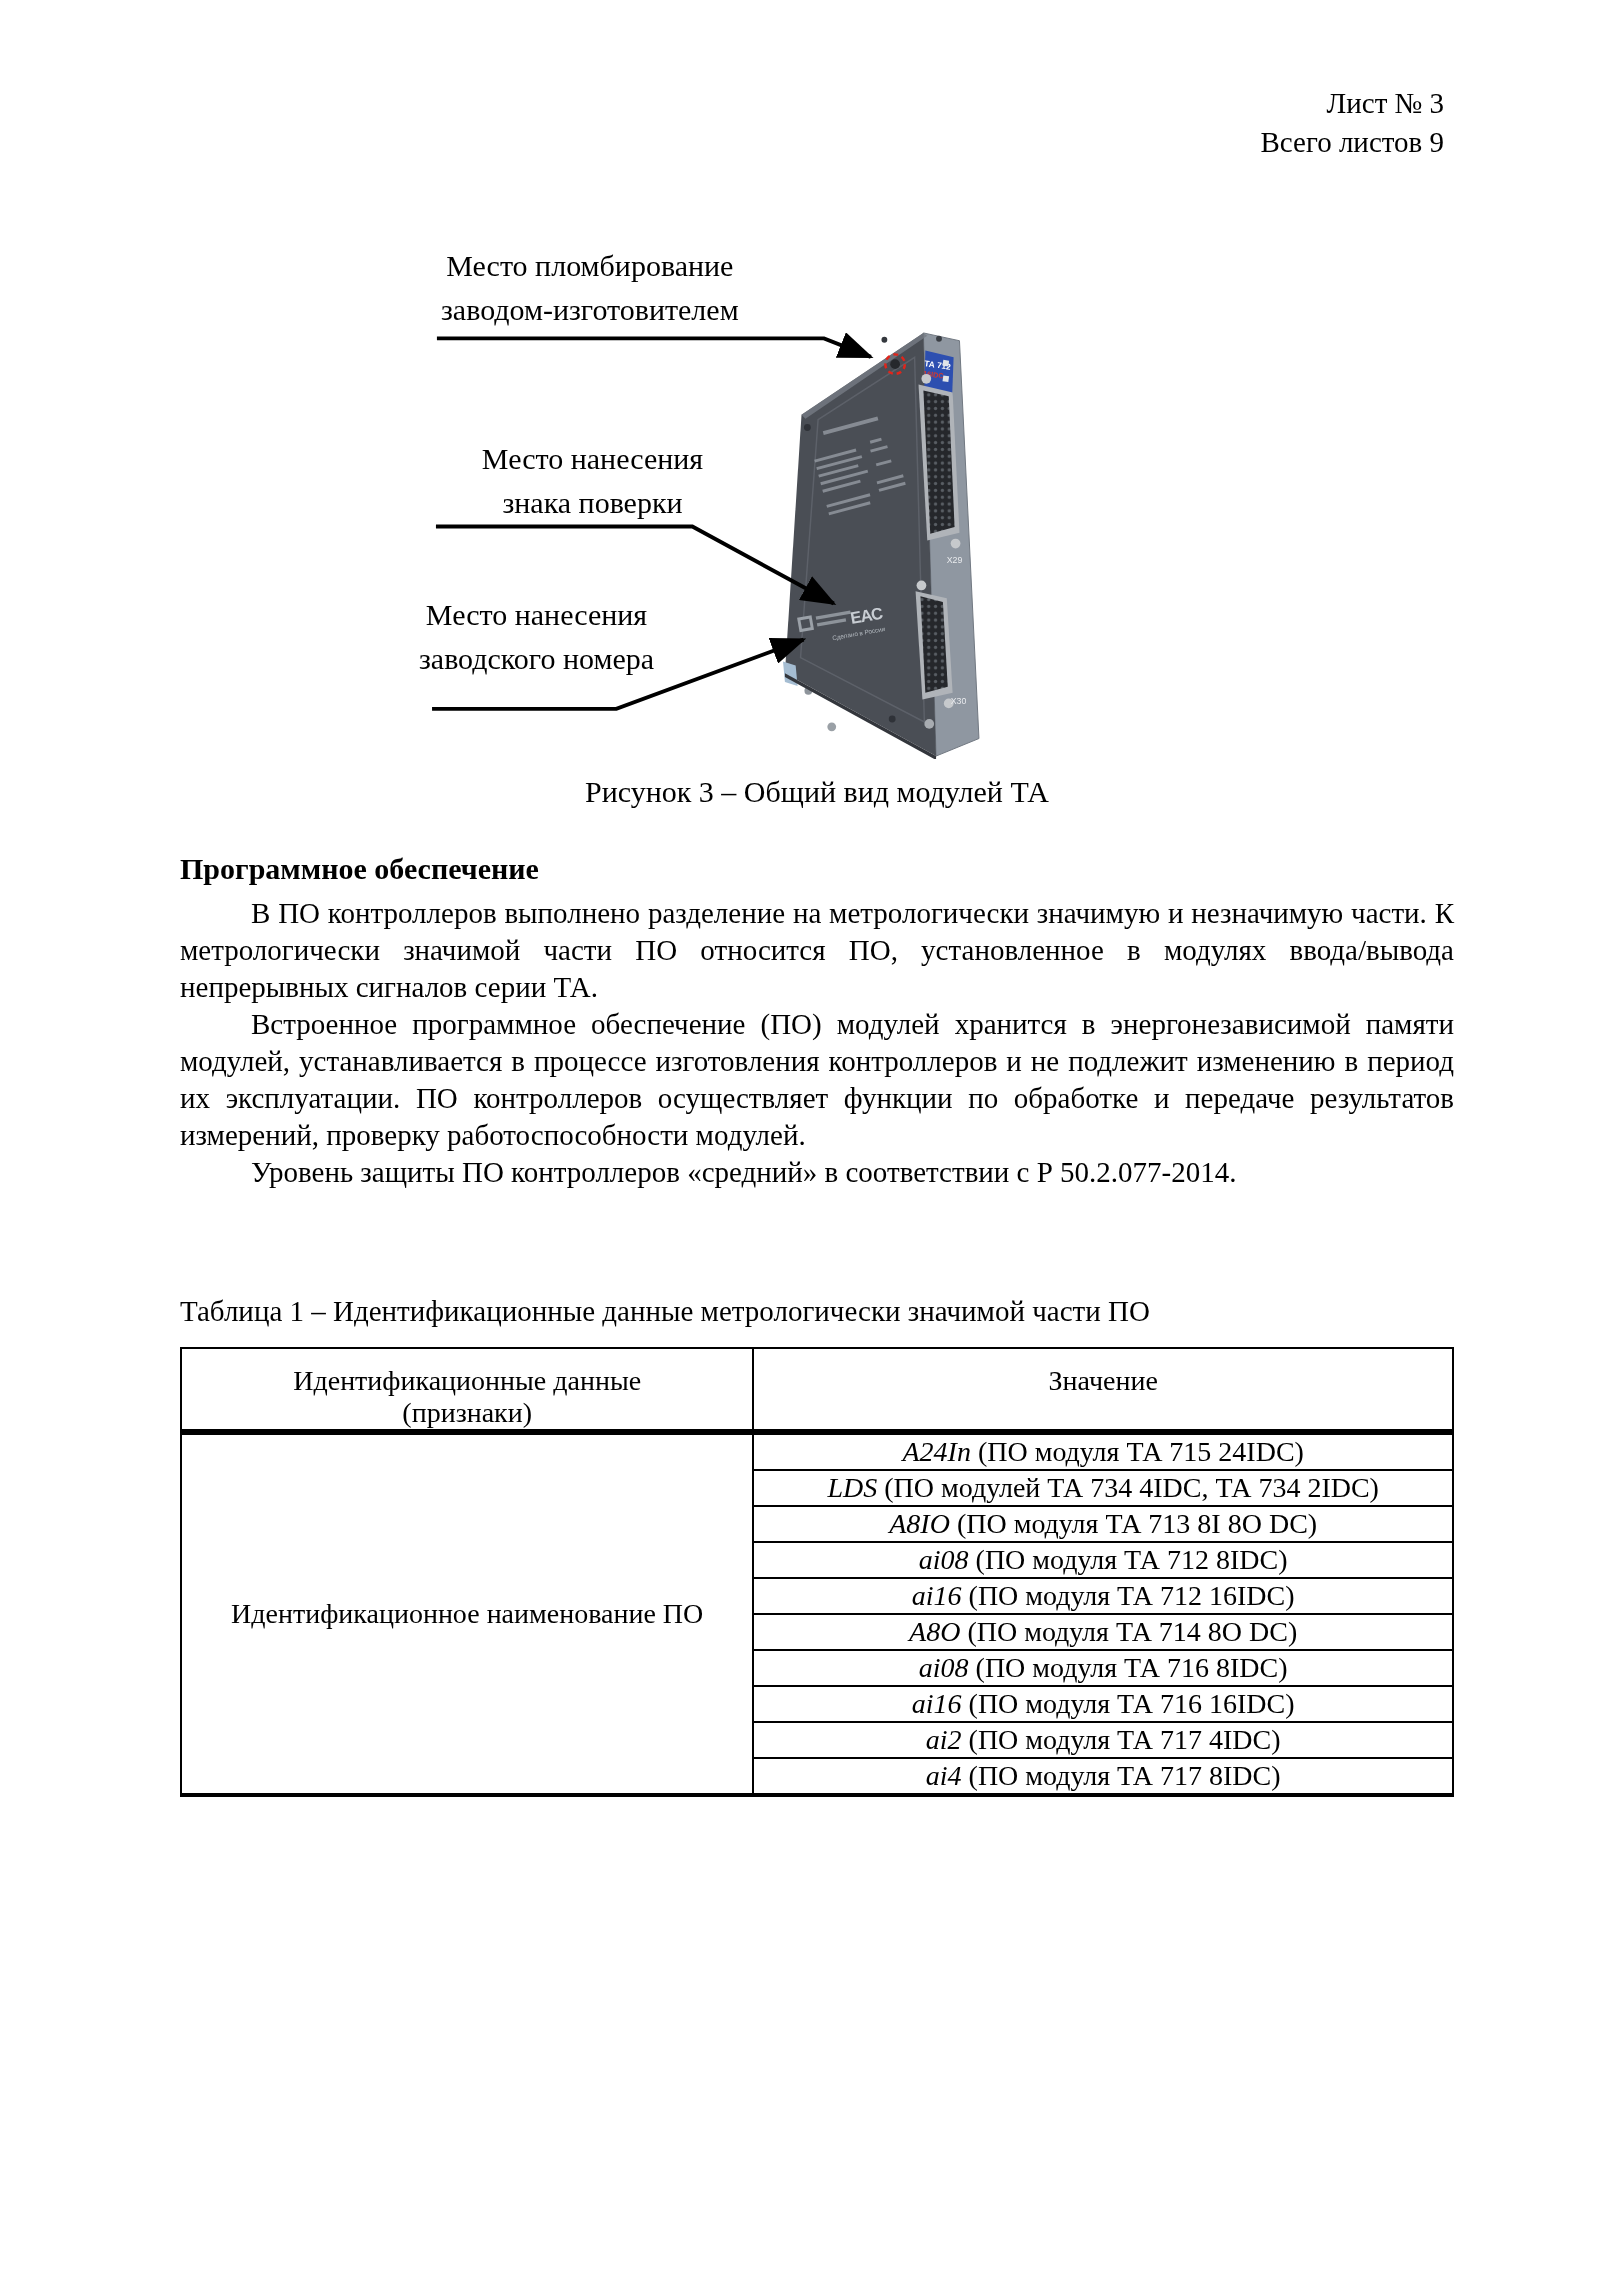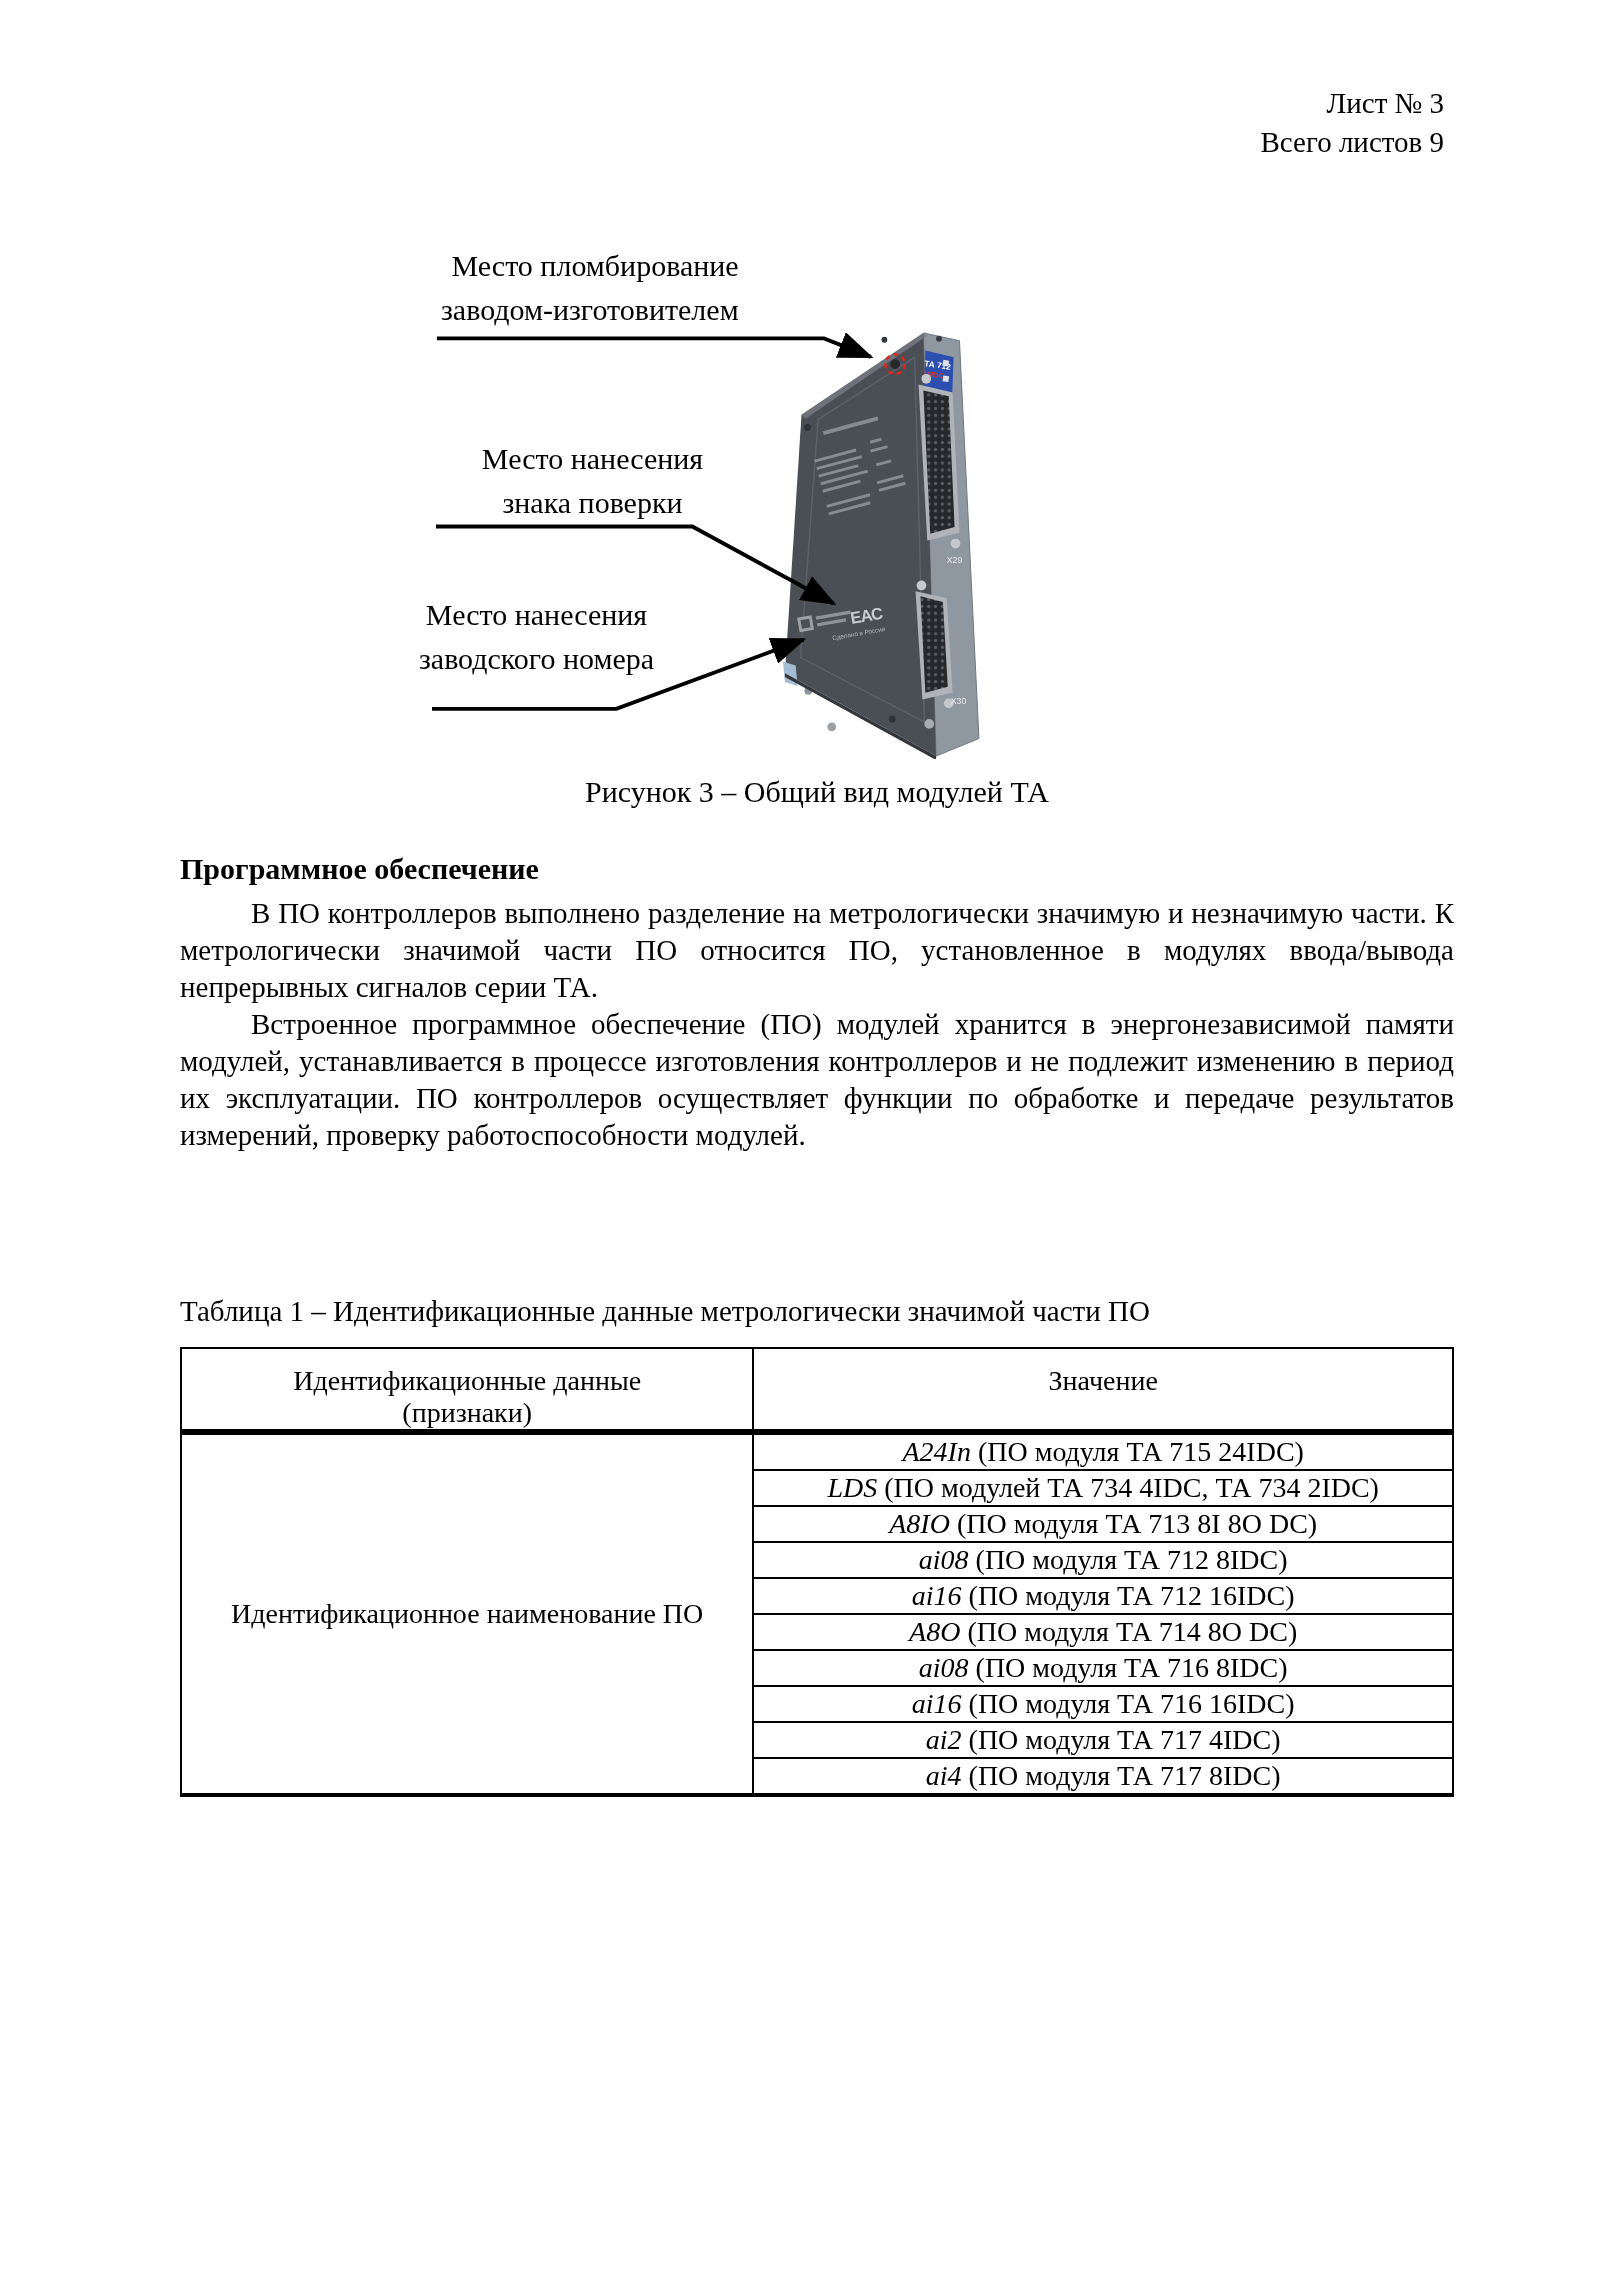--- a/index.html
+++ b/index.html
@@ -7,21 +7,21 @@
     width:1621px;height:2281px;position:relative;background:#ffffff;
     font-family:"Liberation Serif",serif;color:#000;
   }
   .abs{position:absolute;}
 
   
   .sheet-info{right:177px;top:84px;text-align:right;font-size:29px;line-height:39px;}
 
   
   .callout{font-size:30px;line-height:44px;}
-  .c1{left:441px;top:244px;text-align:right;}
+  .c1{left:441px;top:244px;text-align:center;}
   .c2{left:429px;top:437px;width:327px;text-align:center;}
   .c3{left:373px;top:593px;width:327px;text-align:center;}
 
   
   .fig-caption{left:180px;top:775px;width:1274px;text-align:center;font-size:30px;}
 
   
   .section-heading{left:180px;top:852px;font-size:30px;font-weight:bold;}
   .bodytext{left:180px;top:895px;width:1274px;font-size:29px;line-height:37px;text-align:justify;}
   .bodytext p{margin:0;text-indent:71px;}
@@ -163,20 +163,21 @@
   <polyline points="443,727 632,727 824,656" fill="none" stroke="#000" stroke-width="4" marker-end="url(#arrhead)"></polyline>
 </svg>
 
 <div class="abs fig-caption">Рисунок 3 – Общий вид модулей ТА</div>
 
 <div class="abs section-heading">Программное обеспечение</div>
 
 <div class="abs bodytext">
   <p>В ПО контроллеров выполнено разделение на метрологически значимую и незначимую части. К метрологически значимой части ПО относится ПО, установленное в модулях ввода/вывода непрерывных сигналов серии ТА.</p>
   <p>Встроенное программное обеспечение (ПО) модулей хранится в энергонезависимой памяти модулей, устанавливается в процессе изготовления контроллеров и не подлежит изменению в период их эксплуатации. ПО контроллеров осуществляет функции по обработке и передаче результатов измерений, проверку работоспособности модулей.</p>
+  <p>Уровень защиты ПО контроллеров «средний» в соответствии с Р 50.2.077-2014.</p>
 </div>
 
 <div class="abs tbl-caption">Таблица 1 – Идентификационные данные метрологически значимой части ПО</div>
 
 <table class="idtable">
   <colgroup>
       <col class="c-left">
       <col class="c-right">
     </colgroup>
   <tbody>

